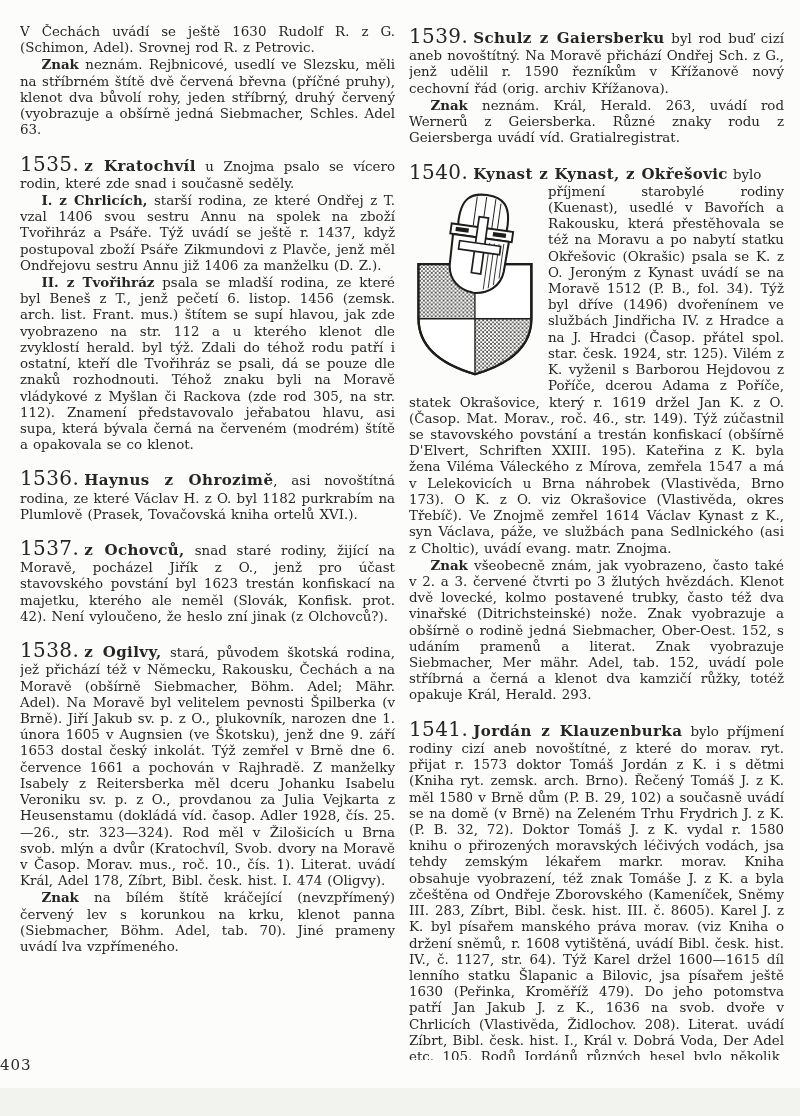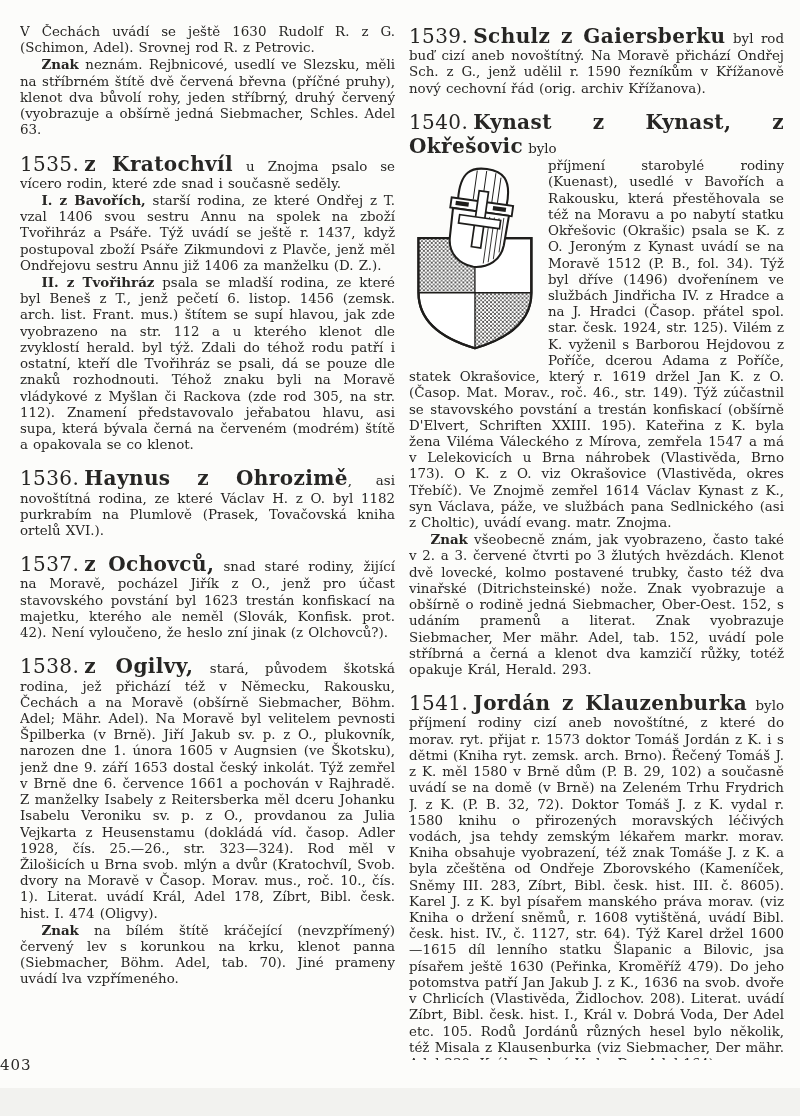--- a/index.html
+++ b/index.html
@@ -28,21 +28,21 @@
     text-align: justify;
     font-size: 13.4px;
     line-height: 1.21;
     color: #272624;
     word-spacing: 0.06em;
   }
   p { margin: 0; text-indent: 1.6em; }
   p.flush { text-indent: 0; }
   p.entry-head { text-indent: 0; margin-top: 13px; }
   .enum  { font-size: 20px; letter-spacing: 0.4px; margin-right: 5px; }
-  .etitle{ font-size: 20px; font-weight: 700; letter-spacing: 0.4px; }
+  .etitle{ font-size: 15px; font-weight: 700; letter-spacing: 0.4px; }
   .lead  { font-weight: 700; }
   .entry { margin: 0; }
   .shield-svg {
     float: left;
     width: 126px; height: 190px;
     margin: 4px 11px 2px 2px;
   }
   .pageno {
     position: absolute;
     bottom: 14px; left: 0; right: 0;
@@ -56,41 +56,42 @@
 
 <div class="sheet">
   <div class="cols">
 
     <div class="col">
       <p class="flush"><span>V Čechách uvádí se ještě 1630 Rudolf R. z G. (Schimon, Adel). Srovnej rod R. z Petrovic.</span></p>
       <p><span class="lead">Znak</span><span> neznám. Rejbnicové, usedlí ve Slezsku, měli na stříbrném štítě dvě červená břevna (příčné pruhy), klenot dva bůvolí rohy, jeden stříbrný, druhý červený (vyobrazuje a obšírně jedná Siebmacher, Schles. Adel 63.</span></p>
 
       <div class="entry">
         <p class="entry-head"><span class="enum">1535.</span><span class="etitle">z Kratochvíl</span><span> u Znojma psalo se vícero rodin, které zde snad i současně seděly.</span></p>
-        <p><span class="lead">I. z Bavořích,</span><span> starší rodina, ze které Ondřej z T. vzal 1406 svou sestru Annu na spolek na zboží Tvořihráz a Psáře. Týž uvádí se ještě r. 1437, když postupoval zboží Psáře Zikmundovi z Plavče, jenž měl Ondřejovu sestru Annu již 1406 za manželku (D. Z.).</span></p>
+        <p><span class="lead">I. z Chrlicích,</span><span> starší rodina, ze které Ondřej z T. vzal 1406 svou sestru Annu na spolek na zboží Tvořihráz a Psáře. Týž uvádí se ještě r. 1437, když postupoval zboží Psáře Zikmundovi z Plavče, jenž měl Ondřejovu sestru Annu již 1406 za manželku (D. Z.).</span></p>
         <p><span class="lead">II. z Tvořihráz</span><span> psala se mladší rodina, ze které byl Beneš z T., jenž pečetí 6. listop. 1456 (zemsk. arch. list. Frant. mus.) štítem se supí hlavou, jak zde vyobrazeno na str. 112 a u kterého klenot dle zvyklostí herald. byl týž. Zdali do téhož rodu patří i ostatní, kteří dle Tvořihráz se psali, dá se pouze dle znaků rozhodnouti. Téhož znaku byli na Moravě vládykové z Myšlan či Rackova (zde rod 305, na str. 112). Znamení představovalo jeřabatou hlavu, asi supa, která bývala černá na červeném (modrém) štítě a opakovala se co klenot.</span></p>
       </div>
 
       <div class="entry">
         <p class="entry-head"><span class="enum">1536.</span><span class="etitle">Haynus z Ohrozimě</span><span>, asi novoštítná rodina, ze které Václav H. z O. byl 1182 purkrabím na Plumlově (Prasek, Tovačovská kniha ortelů XVI.).</span></p>
       </div>
 
       <div class="entry">
         <p class="entry-head"><span class="enum">1537.</span><span class="etitle">z Ochovců,</span><span> snad staré rodiny, žijící na Moravě, pocházel Jiřík z O., jenž pro účast stavovského povstání byl 1623 trestán konfiskací na majetku, kterého ale neměl (Slovák, Konfisk. prot. 42). Není vyloučeno, že heslo zní jinak (z Olchovců?).</span></p>
       </div>
 
       <div class="entry">
         <p class="entry-head"><span class="enum">1538.</span><span class="etitle">z Ogilvy,</span><span> stará, původem škotská rodina, jež přichází též v Německu, Rakousku, Čechách a na Moravě (obšírně Siebmacher, Böhm. Adel; Mähr. Adel). Na Moravě byl velitelem pevnosti Špilberka (v Brně). Jiří Jakub sv. p. z O., plukovník, narozen dne 1. února 1605 v Augnsien (ve Škotsku), jenž dne 9. září 1653 dostal český inkolát. Týž zemřel v Brně dne 6. července 1661 a pochován v Rajhradě. Z manželky Isabely z Reitersberka měl dceru Johanku Isabelu Veroniku sv. p. z O., provdanou za Julia Vejkarta z Heusenstamu (dokládá víd. časop. Adler 1928, čís. 25.—26., str. 323—324). Rod měl v Žilošicích u Brna svob. mlýn a dvůr (Kratochvíl, Svob. dvory na Moravě v Časop. Morav. mus., roč. 10., čís. 1). Literat. uvádí Král, Adel 178, Zíbrt, Bibl. česk. hist. I. 474 (Oligvy).</span></p>
         <p><span class="lead">Znak</span><span> na bílém štítě kráčející (nevzpřímený) červený lev s korunkou na krku, klenot panna (Siebmacher, Böhm. Adel, tab. 70). Jiné prameny uvádí lva vzpřímeného.</span></p>
       </div>
     </div>
 
     <div class="col">
       <div class="entry" style="margin-top:0">
         <p class="entry-head" style="margin-top:0"><span class="enum">1539.</span><span class="etitle">Schulz z Gaiersberku</span><span> byl rod buď cizí aneb novoštítný. Na Moravě přichází Ondřej Sch. z G., jenž udělil r. 1590 řezníkům v Křížanově nový cechovní řád (orig. archiv Křížanova).</span></p>
+        <p><span class="lead">Znak</span><span> neznám. Král, Herald. 263, uvádí rod Wernerů z Geiersberka. Různé znaky rodu z Geiersberga uvádí víd. Gratialregistrat.</span></p>
       </div>
 
       <div class="entry">
         <p class="entry-head"><span class="enum">1540.</span><span class="etitle">Kynast z Kynast, z Okřešovic</span><span> bylo</span></p>
         <p class="flush">
           <svg class="shield-svg" viewBox="0 0 134 200" role="img">
             <defs>
               <pattern id="stip" width="4.2" height="4.2" patternUnits="userSpaceOnUse">
                 <rect width="4.2" height="4.2" fill="#ffffff"></rect>
                 <circle cx="1.1" cy="1.1" r="1.02" fill="#1e1d1b"></circle>

